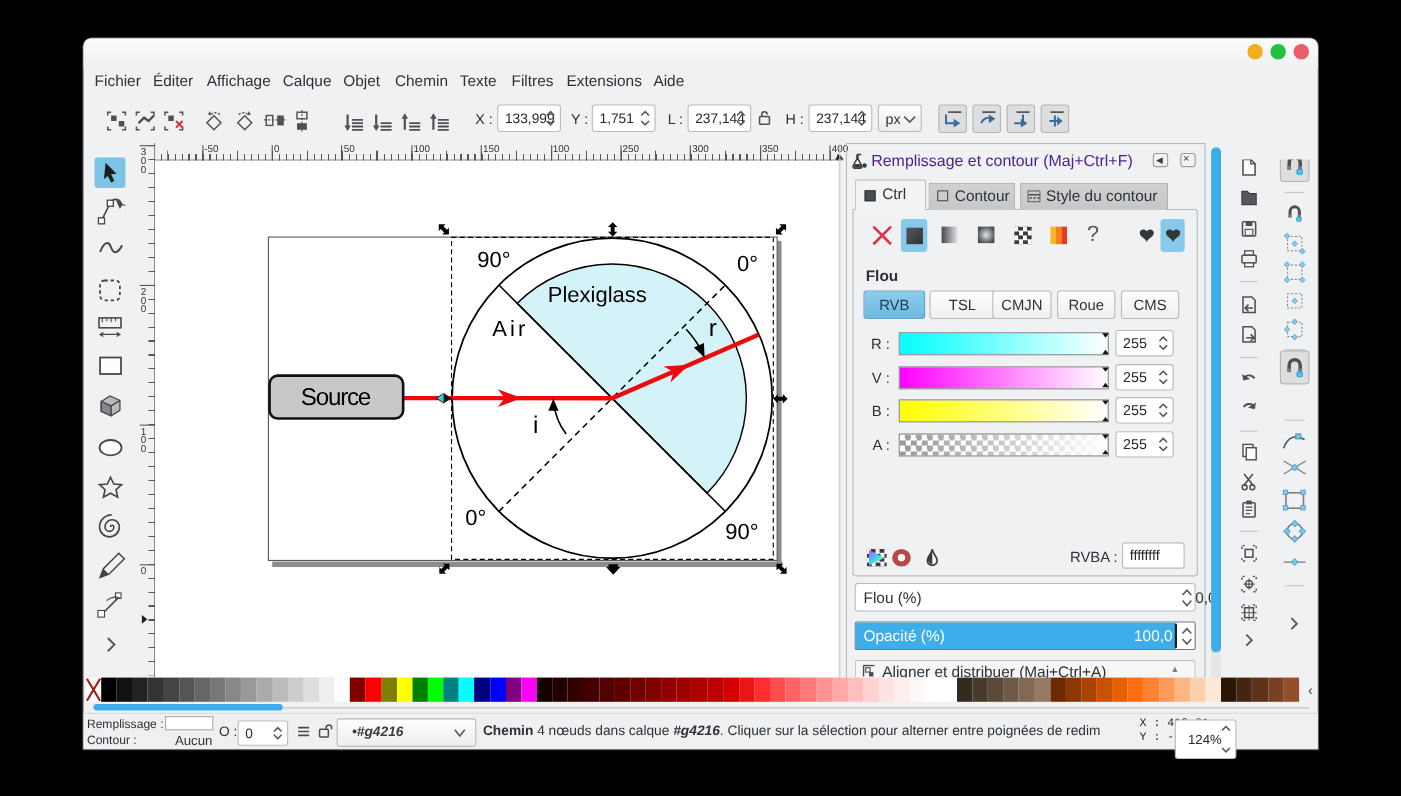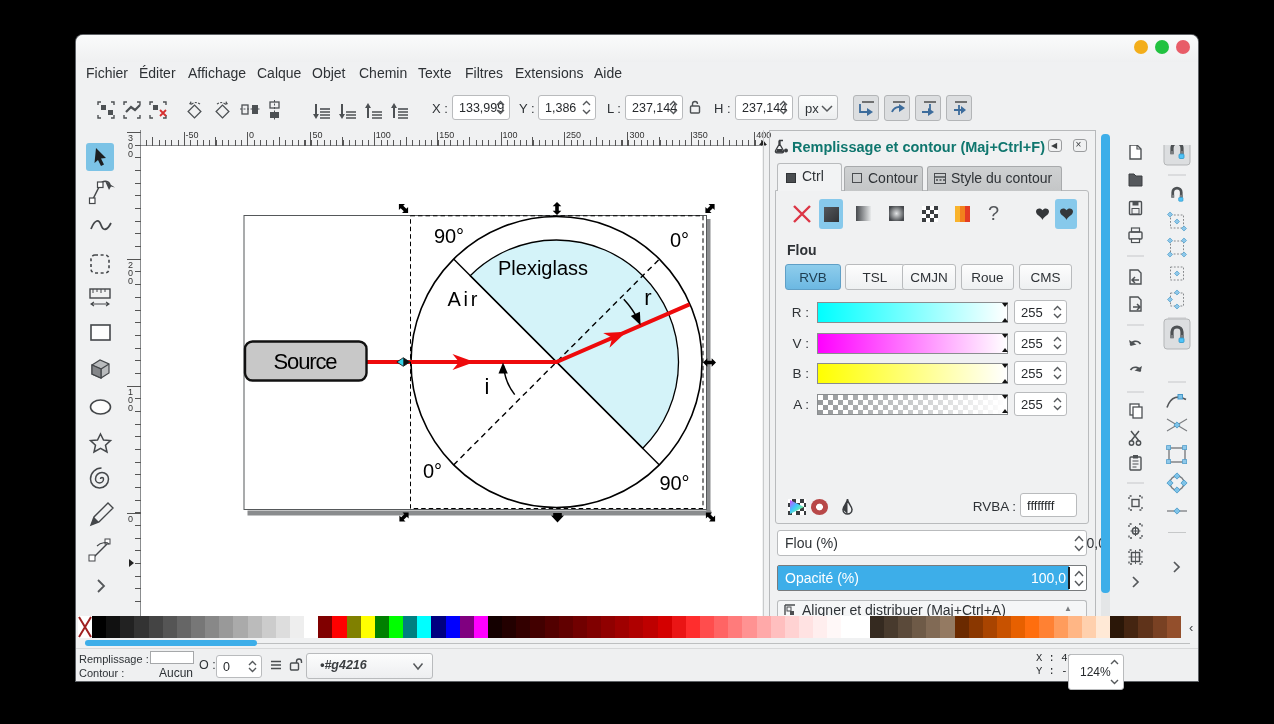--- a/index.html
+++ b/index.html
@@ -67,21 +67,21 @@
       <span class="spintx" style="font-size:12.5px;">133,999</span>
       <svg class="abs" style="right:4px;top:4px;" width="9" height="6" viewBox="0 0 9 6">
         <path d="M1 5 L4.5 1.5 L8 5" fill="none" stroke="#55585b" stroke-width="1.4"></path>
       </svg>
       <svg class="abs" style="right:4px;bottom:4px;" width="9" height="6" viewBox="0 0 9 6">
         <path d="M1 1 L4.5 4.5 L8 1" fill="none" stroke="#55585b" stroke-width="1.4"></path>
       </svg>
     </div>
     <div class="txt" style="left:443px;top:66px;font-size:13px;">Y :</div>
     <div class="spin" style="left:462px;top:60px;width:58px;height:25px;">
-      <span class="spintx" style="font-size:12.5px;">1,386</span>
+      <span class="spintx" style="font-size:12.5px;">1,751</span>
       <svg class="abs" style="right:4px;top:4px;" width="9" height="6" viewBox="0 0 9 6">
         <path d="M1 5 L4.5 1.5 L8 5" fill="none" stroke="#55585b" stroke-width="1.4"></path>
       </svg>
       <svg class="abs" style="right:4px;bottom:4px;" width="9" height="6" viewBox="0 0 9 6">
         <path d="M1 1 L4.5 4.5 L8 1" fill="none" stroke="#55585b" stroke-width="1.4"></path>
       </svg>
     </div>
     <div class="txt" style="left:531px;top:66px;font-size:13px;">L :</div>
     <div class="spin" style="left:549px;top:60px;width:58px;height:25px;">
       <span class="spintx" style="font-size:12.5px;">237,144</span>
@@ -239,21 +239,21 @@
       <path d="M255.8 216 L262.3 211.7 L268.8 216 L262.3 220.3 Z" fill="#35d3e8" stroke="#111" stroke-width="0.8"></path>
       <path d="M262.3 211.7 L268.8 216 L262.3 220.3 Z" fill="#111"></path>
     </svg>
     <div class="abs" style="left:687px;top:95px;width:1px;height:486px;background:#c9cbcc;"></div>
     <div class="abs" style="left:693px;top:95px;width:327px;height:486px;border:1px solid #b7b9bb;border-bottom:none;"></div>
     <svg class="abs" style="left:698px;top:104px;" width="15" height="15" viewBox="0 0 15 15">
       <path d="M5 1.5h4M6 1.5v4l3.4 6a1.6 1.6 0 0 1-1.4 2.4H3a1.6 1.6 0 0 1-1.4-2.4l3.4-6v-4" fill="none" stroke="#3a3d40" stroke-width="1.3"></path>
       <path d="M3.2 10h4.6l1.2 2.2a0.9 0.9 0 0 1-0.8 1.3H3a0.9 0.9 0 0 1-0.8-1.3z" fill="#3a3d40"></path>
       <circle cx="12" cy="11.5" r="2" fill="#3a3d40"></circle>
     </svg>
-    <div class="txt" style="left:716px;top:104px;font-size:14.5px;color:#0f766e;font-weight:bold;">Remplissage et contour (Maj+Ctrl+F)</div>
+    <div class="txt" style="left:716px;top:104px;font-size:14.5px;color:#4c1d95;">Remplissage et contour (Maj+Ctrl+F)</div>
     <div class="abs" style="left:972px;top:104px;width:14px;height:13px;border:1px solid #9a9c9e;border-radius:3px;"></div>
     <div class="txt" style="left:975px;top:106px;font-size:8px;color:#3a3d40;">◀</div>
     <div class="abs" style="left:997px;top:104px;width:14px;height:13px;border:1px solid #9a9c9e;border-radius:3px;"></div>
     <div class="txt" style="left:999.5px;top:104px;font-size:10px;color:#3a3d40;">×</div>
     <div class="abs" style="left:699px;top:155px;width:314px;height:334px;border:1px solid #b9bbbd;border-radius:0 3px 3px 3px;"></div>
     <div class="abs" style="left:700.5px;top:128px;width:65px;height:28px;background:#f2f3f4;border:1px solid #b9bbbd;border-bottom:none;border-radius:3px 3px 0 0;"></div>
     <div class="abs" style="left:710px;top:138px;width:10px;height:10px;background:#4a4d50;border:1px solid #313437;"></div>
     <div class="txt" style="left:726px;top:133px;font-size:14px;">Ctrl</div>
     <div class="abs" style="left:767.5px;top:131px;width:79px;height:25px;background:linear-gradient(#cfd1d2,#c4c6c7);border:1px solid #a8aaac;border-bottom:none;border-radius:3px 3px 0 0;"></div>
     <div class="abs" style="left:776px;top:138px;width:10px;height:10px;border:1.5px solid #4a4d50;"></div>
@@ -515,20 +515,21 @@
     </svg>
     <svg class="abs" style="left:213px;top:622px;" width="14" height="14" viewBox="0 0 14 14">
       <rect x="1.5" y="6" width="8" height="7" rx="1" fill="none" stroke="#4a4d50" stroke-width="1.4"></rect>
       <path d="M7.5 6V4.5a2.5 2.5 0 0 1 5 0V6" fill="none" stroke="#4a4d50" stroke-width="1.4"></path>
     </svg>
     <div class="abs" style="left:230px;top:618px;width:127px;height:26px;background:linear-gradient(#fcfdfd,#edeef0);border:1px solid #b9bbbd;border-radius:3px;"></div>
     <div class="txt" style="left:244px;top:623px;font-size:12.5px;font-style:italic;font-weight:bold;color:#3a3d40;">•#g4216</div>
     <svg class="abs" style="left:336px;top:627px;" width="12" height="9" viewBox="0 0 12 9">
       <path d="M1.5 1.5 L6 7 L10.5 1.5" fill="none" stroke="#55585b" stroke-width="1.5"></path>
     </svg>
+    <div class="txt" style="left:363px;top:622px;width:592px;overflow:hidden;font-size:12.5px;"><b>Chemin</b> 4 nœuds dans calque <b><i>#g4216</i></b>. Cliquer sur la sélection pour alterner entre poignées de redim</div>
     <div class="txt" style="left:960px;top:616.5px;font-family:'Liberation Mono',monospace;font-size:10.5px;color:#26292c;">X :</div>
     <div class="txt" style="left:960px;top:629.5px;font-family:'Liberation Mono',monospace;font-size:10.5px;color:#26292c;">Y :</div>
     <div class="txt" style="left:983px;top:616.5px;width:40px;text-align:right;font-family:'Liberation Mono',monospace;font-size:10.5px;color:#26292c;">418,61</div>
     <div class="txt" style="left:983px;top:629.5px;width:40px;text-align:right;font-family:'Liberation Mono',monospace;font-size:10.5px;color:#26292c;">-60,61</div>
     <div class="txt" style="left:1032px;top:623px;font-size:12.5px;">Z :</div>
     <div class="spin" style="left:992px;top:619px;width:56px;height:36px;">
       <span class="spintx" style="left:11px;font-size:12px;">124%</span>
       <svg class="abs" style="right:4px;top:4px;" width="9" height="6" viewBox="0 0 9 6">
         <path d="M1 5 L4.5 1.5 L8 5" fill="none" stroke="#55585b" stroke-width="1.4"></path>
       </svg>

